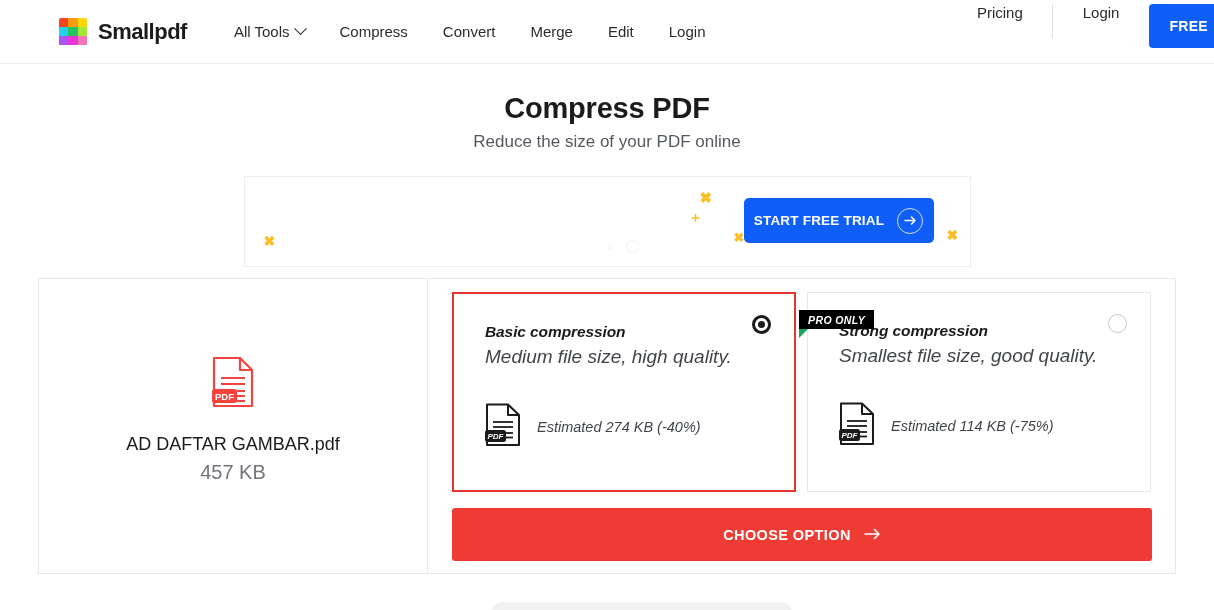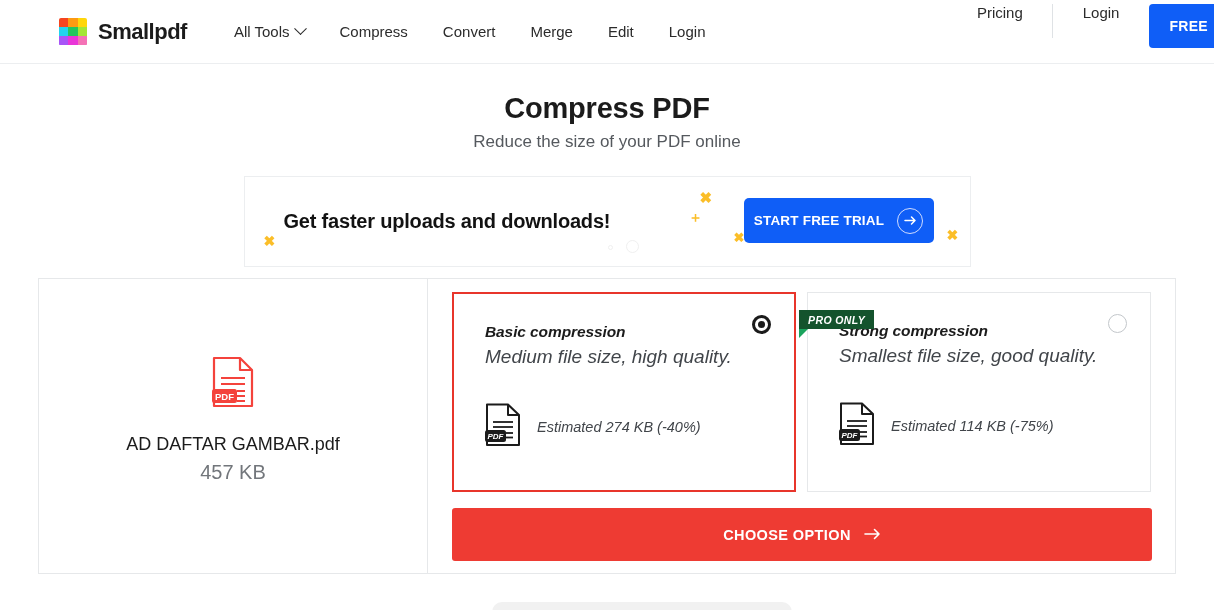--- a/index.html
+++ b/index.html
@@ -227,21 +227,21 @@
     content: "";
     position: absolute; left: 3px; top: 3px;
     width: 7px; height: 7px; border-radius: 50%;
     background: #1b1b1b;
   }
 
   .ribbon {
     position: absolute;
     left: -9px; top: 17px;
     height: 19px;
-    background: #14532d;
+    background: #000000;
     color: #fff;
     font-size: 10.5px; font-weight: bold;
     letter-spacing: 0.4px;
     display: flex; align-items: center;
     padding: 0 9px;
     z-index: 3;
   }
   .ribbon::before {
     content: "";
     position: absolute;
@@ -314,21 +314,20 @@
     <div class="free-btn">FREE</div>
   </div>
 </div>
 
 <div class="title-wrap">
   <div class="page-title">Compress PDF</div>
   <div class="page-sub">Reduce the size of your PDF online</div>
 </div>
 
 <div class="promo">
-  <div class="promo-text">Get faster uploads and downloads!</div>
 
   <span class="deco deco-x1">✖</span>
   <span class="deco deco-x2">✖</span>
   <span class="deco deco-x3">✖</span>
   <span class="deco deco-plus">＋</span>
   <span class="deco deco-x4">✖</span>
   <span class="deco-dot-sm"></span>
   <span class="deco-dot-lg"></span>
 
   <div class="trial-btn">

